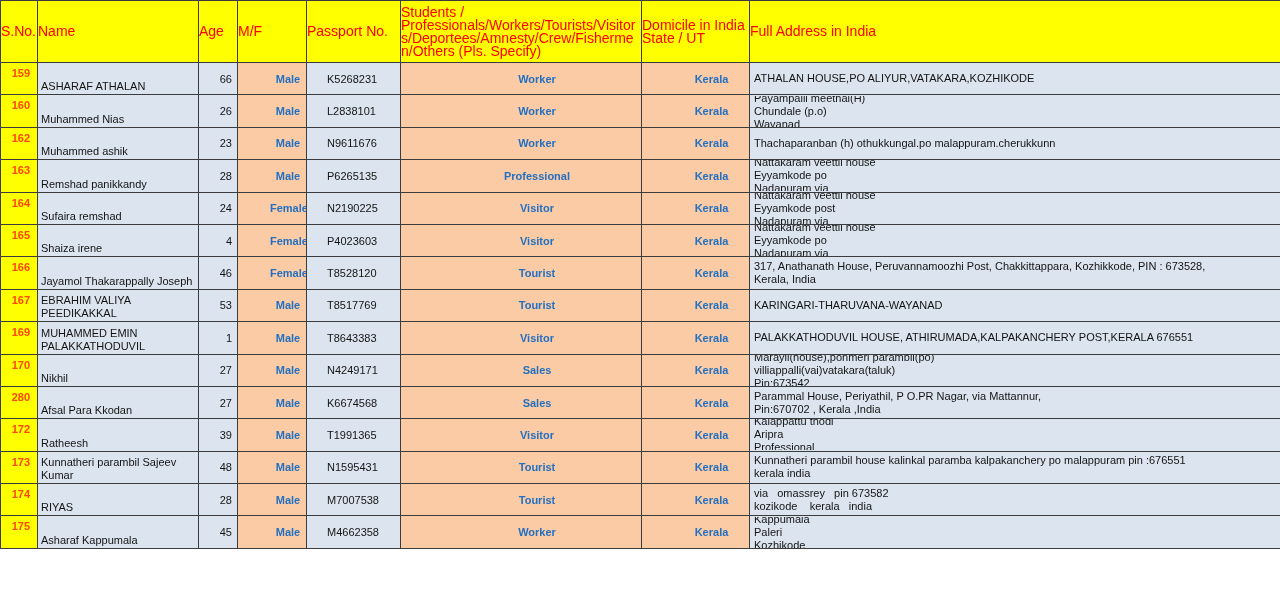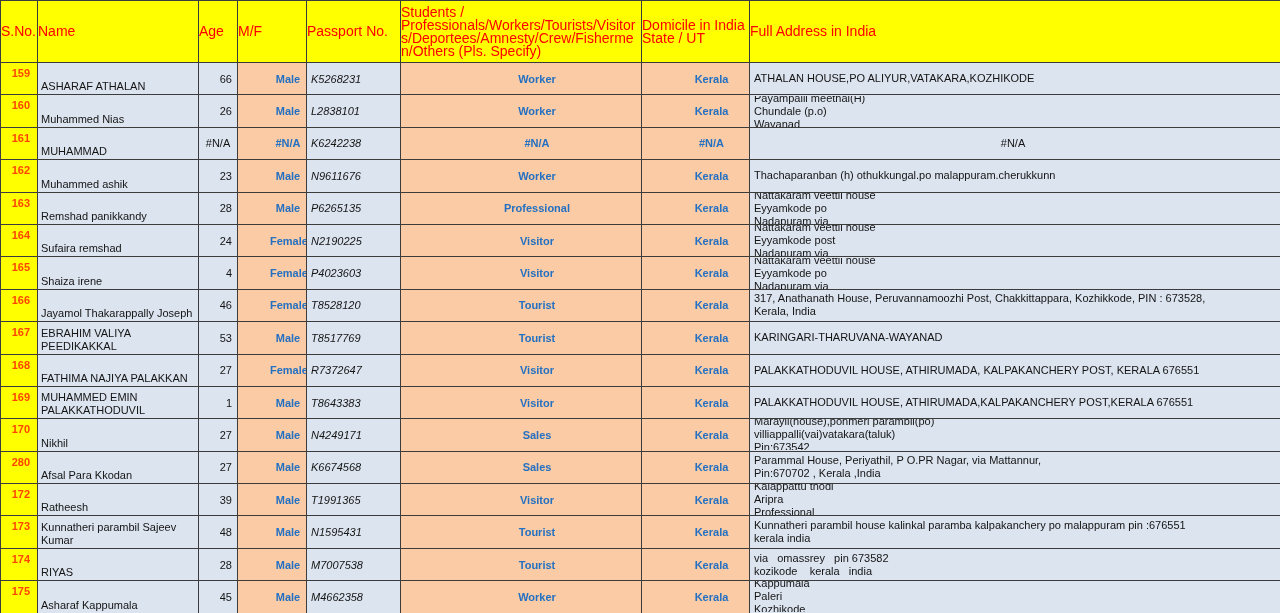--- a/index.html
+++ b/index.html
@@ -35,21 +35,21 @@
   }
   .c-age {
     background: var(--rowbg); text-align: right;
     vertical-align: middle; padding-right: 5px; margin-left: 36px;
   }
   .c-age.center { text-align: center; padding-right: 0; }
   .c-mf, .c-cat, .c-dom {
     background: var(--peach); color: var(--blue);
     font-weight: 700; text-align: center; vertical-align: middle; padding-left: 32px;
   }
-  .c-pass { background: var(--rowbg); vertical-align: middle; padding-left: 4px; font-style: italic; }
+  .c-pass { background: var(--rowbg); vertical-align: middle; padding-left: 20px; }
   .c-addr { background: var(--rowbg); vertical-align: middle; padding: 0 4px 0 4px; }
   .c-addr .clip {
     height: 31px; overflow: hidden;
     display: flex; align-items: center;
   }
   .c-addr.center { padding-left: 0; }
   .c-addr.center .clip { justify-content: center; }
   .addr { line-height: 13px; white-space: pre; }
 </style>
 </head>
@@ -103,34 +103,20 @@
     <td class="c-pass">L2838101</td>
     <td class="c-cat">Worker</td>
     <td class="c-dom">Kerala</td>
     <td class="c-addr">
       <div class="clip">
         <div class="addr"><div>Payampalli meethal(H)</div><div>Chundale (p.o)</div><div>Wayanad</div></div>
       </div>
     </td>
   </tr>
 
-  <tr class="data">
-    <td class="c-sno">161</td>
-    <td class="c-name">MUHAMMAD</td>
-    <td class="c-age center">#N/A</td>
-    <td class="c-mf">#N/A</td>
-    <td class="c-pass">K6242238</td>
-    <td class="c-cat">#N/A</td>
-    <td class="c-dom">#N/A</td>
-    <td class="c-addr center">
-      <div class="clip">
-        <div class="addr"><div>#N/A</div></div>
-      </div>
-    </td>
-  </tr>
 
   <tr class="data">
     <td class="c-sno">162</td>
     <td class="c-name">Muhammed ashik</td>
     <td class="c-age">23</td>
     <td class="c-mf">Male</td>
     <td class="c-pass">N9611676</td>
     <td class="c-cat">Worker</td>
     <td class="c-dom">Kerala</td>
     <td class="c-addr">
@@ -208,34 +194,20 @@
     <td class="c-pass">T8517769</td>
     <td class="c-cat">Tourist</td>
     <td class="c-dom">Kerala</td>
     <td class="c-addr">
       <div class="clip">
         <div class="addr"><div>KARINGARI-THARUVANA-WAYANAD</div></div>
       </div>
     </td>
   </tr>
 
-  <tr class="data">
-    <td class="c-sno">168</td>
-    <td class="c-name">FATHIMA NAJIYA PALAKKAN</td>
-    <td class="c-age">27</td>
-    <td class="c-mf">Female</td>
-    <td class="c-pass">R7372647</td>
-    <td class="c-cat">Visitor</td>
-    <td class="c-dom">Kerala</td>
-    <td class="c-addr">
-      <div class="clip">
-        <div class="addr"><div>PALAKKATHODUVIL HOUSE, ATHIRUMADA, KALPAKANCHERY POST, KERALA 676551</div></div>
-      </div>
-    </td>
-  </tr>
 
   <tr class="data">
     <td class="c-sno">169</td>
     <td class="c-name">MUHAMMED EMIN PALAKKATHODUVIL</td>
     <td class="c-age">1</td>
     <td class="c-mf">Male</td>
     <td class="c-pass">T8643383</td>
     <td class="c-cat">Visitor</td>
     <td class="c-dom">Kerala</td>
     <td class="c-addr">

